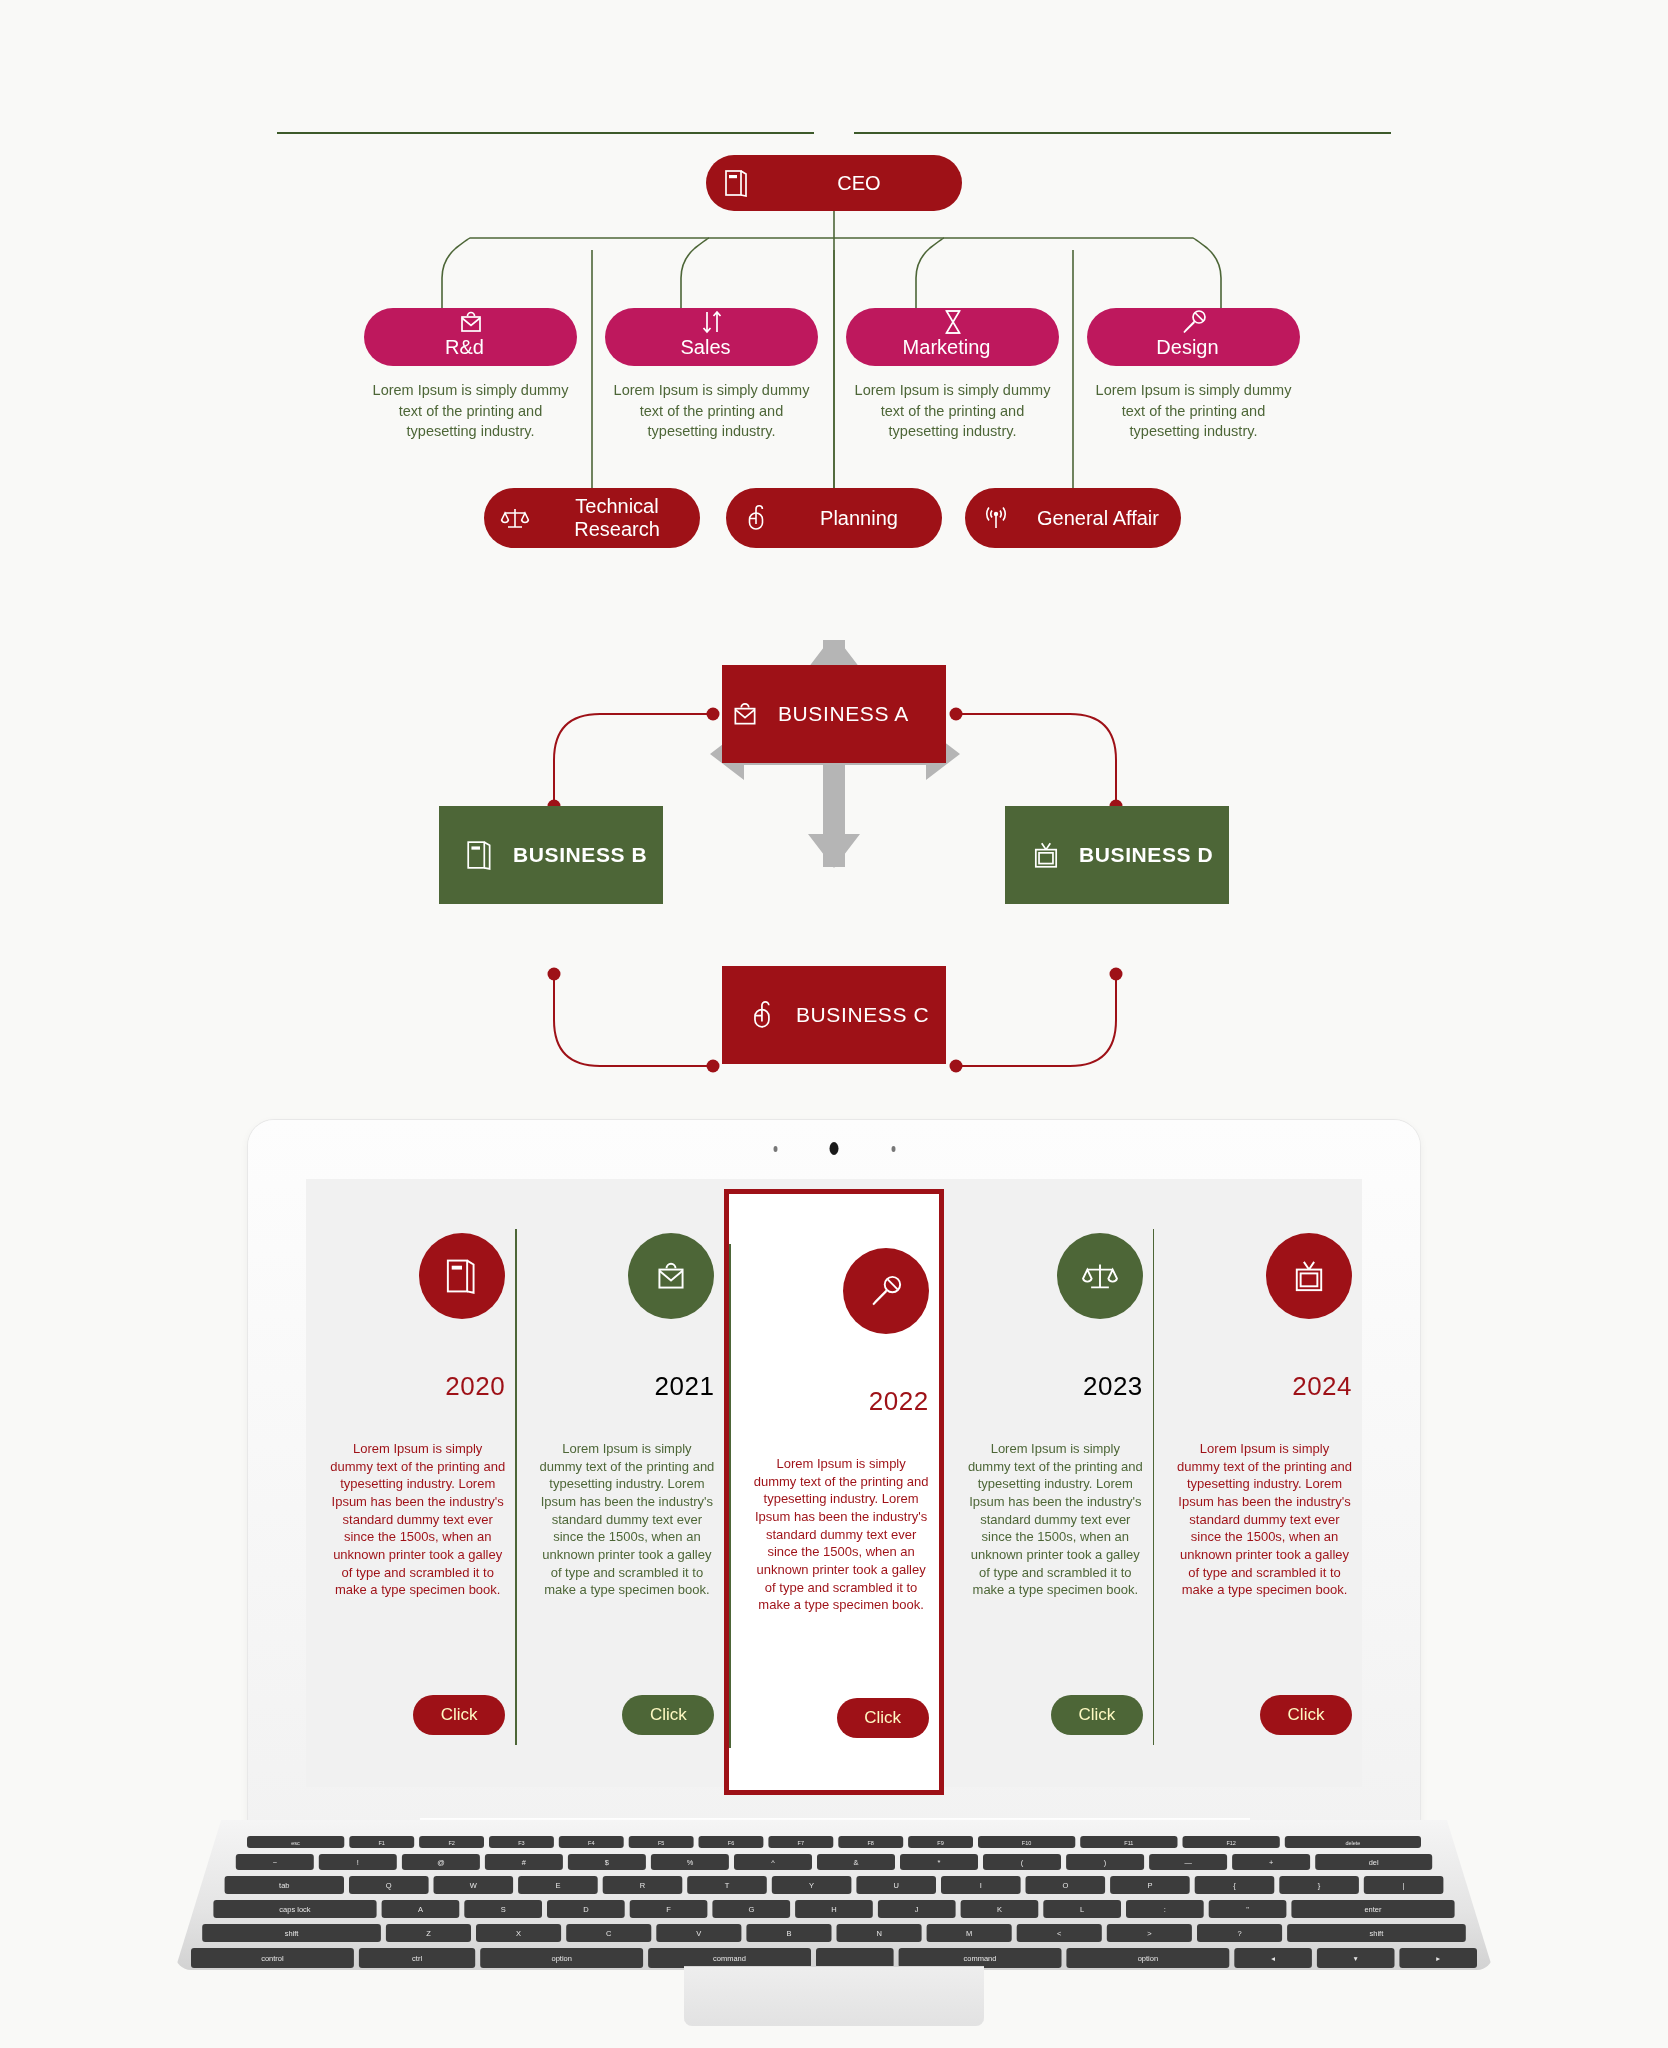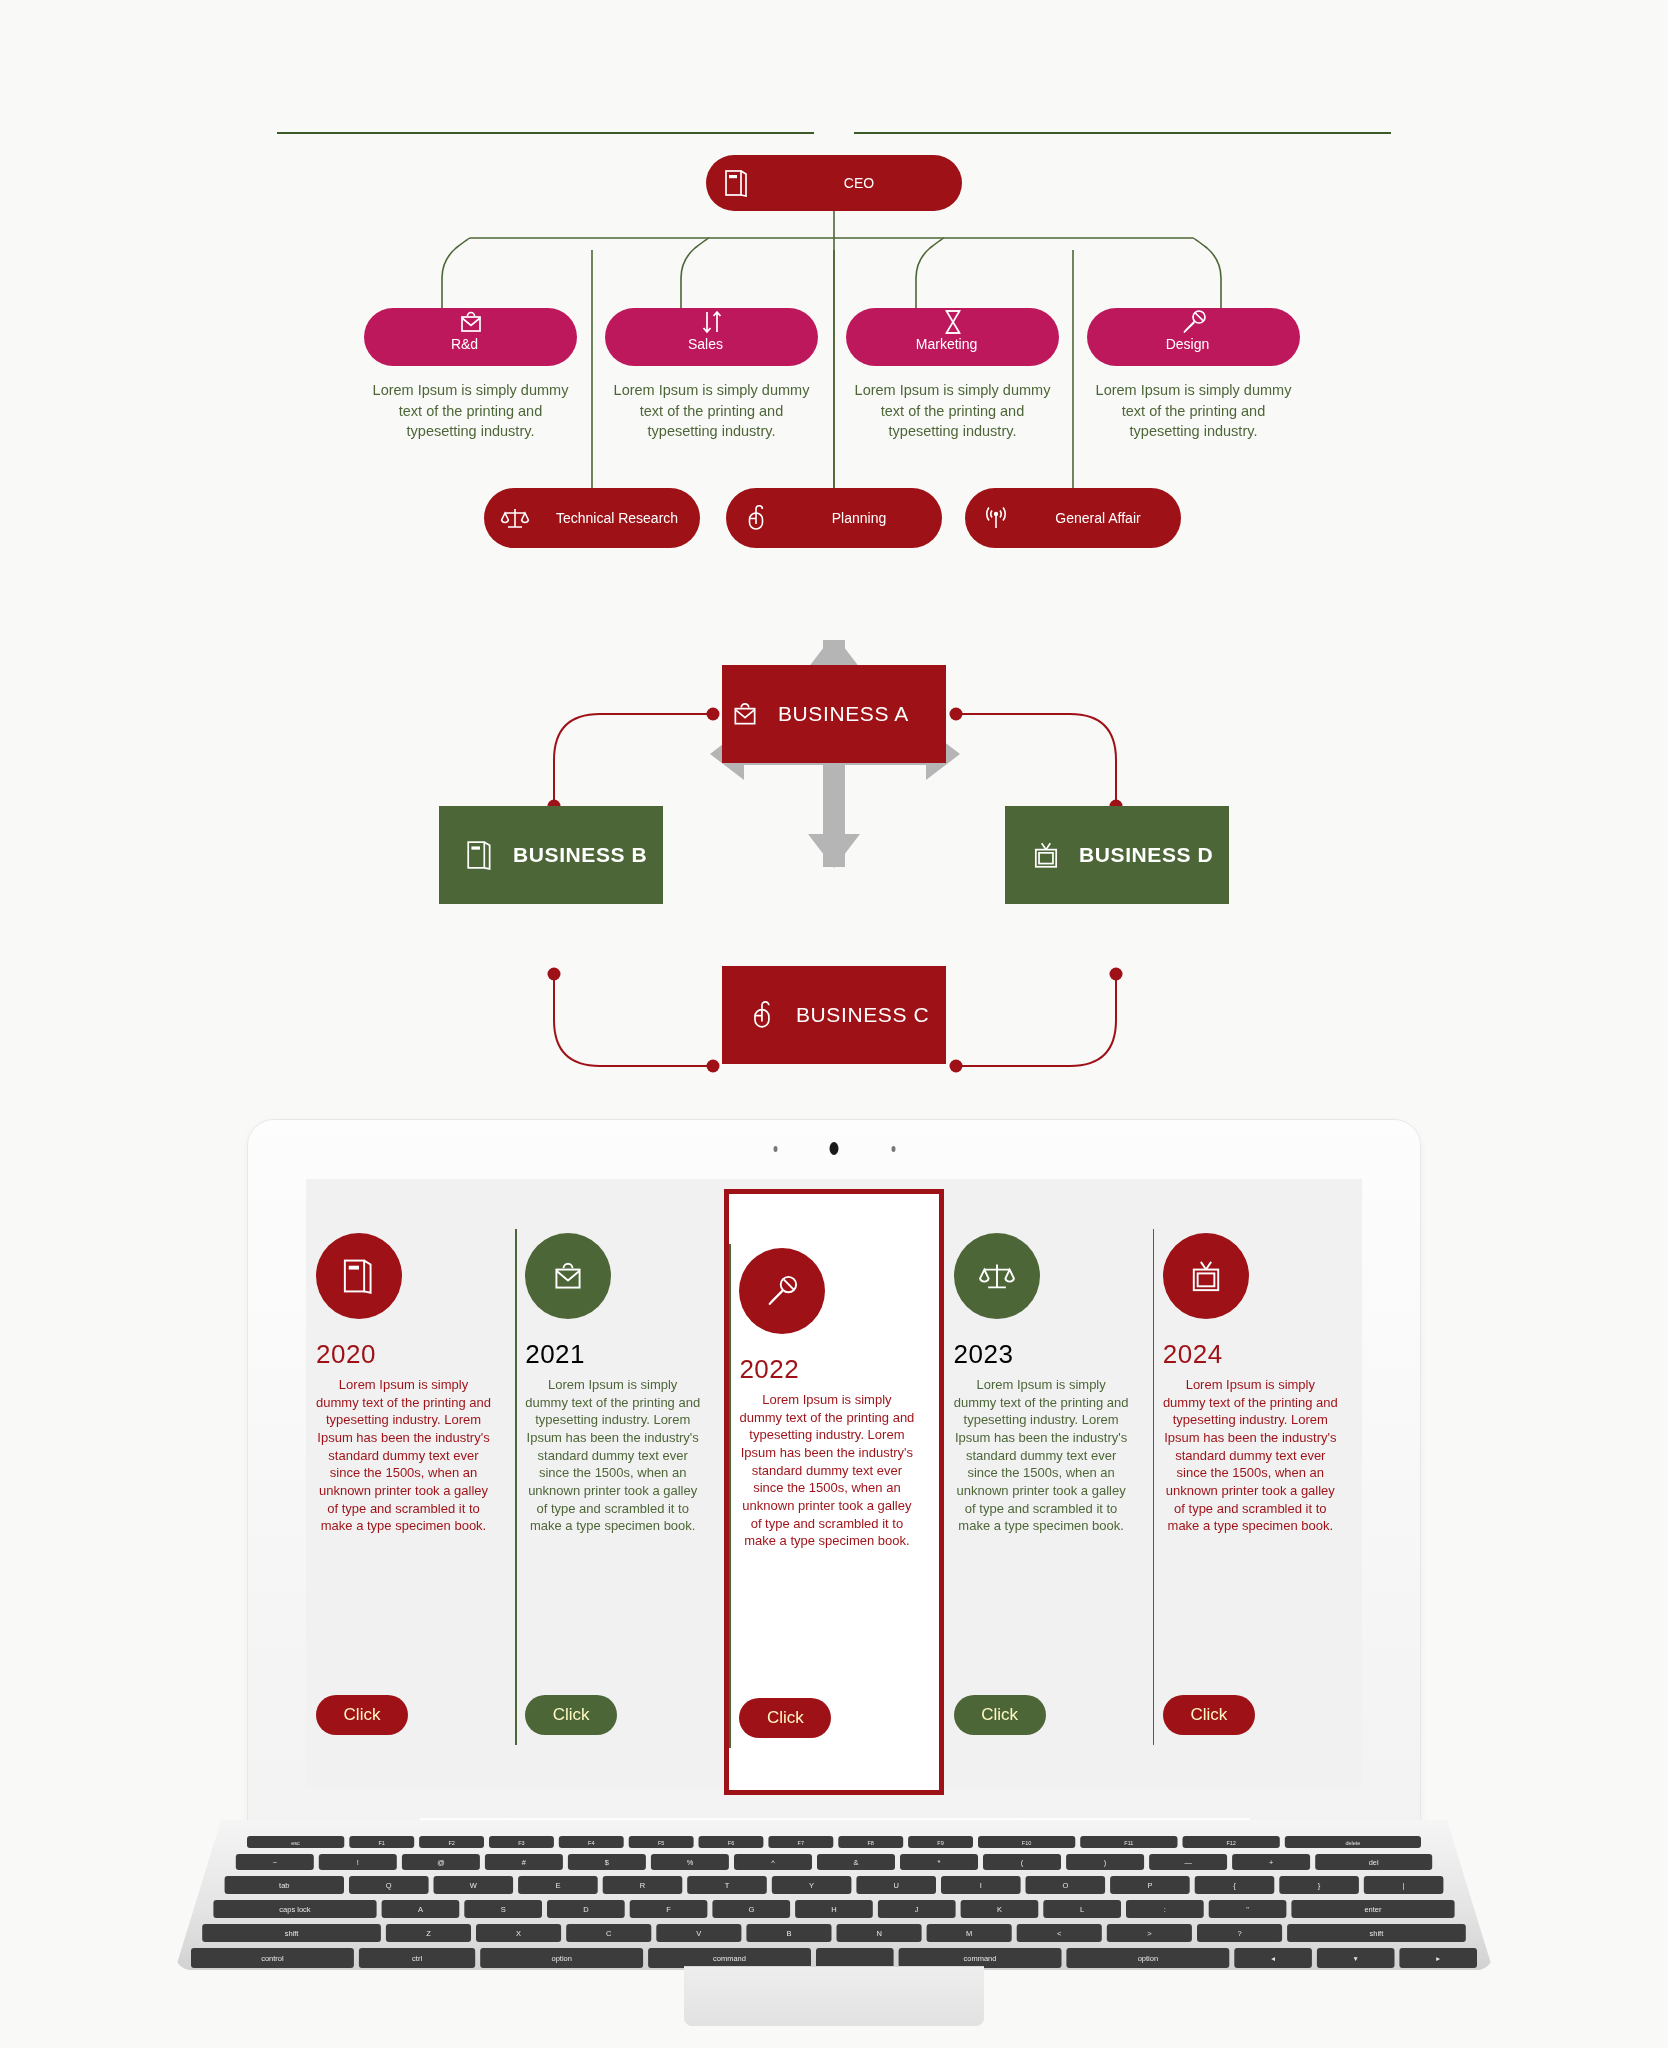--- a/index.html
+++ b/index.html
@@ -26,21 +26,21 @@
 
   
   .org { position: absolute; top: 180px; left: 0; width: 1668px; height: 460px; }
   .org svg.lines { position: absolute; top: 0; left: 0; width: 1668px; height: 460px; }
 
   .pill {
     position: absolute; display: flex; align-items: center;
     border-radius: 999px; color: #fff;
   }
   .pill .ic { flex: 0 0 auto; display: flex; align-items: center; justify-content: center; }
-  .pill .lbl { flex: 1; text-align: center; font-size: 14px; line-height: 1.15; padding-right: 12px; }
+  .pill .lbl { flex: 1; text-align: center; font-size: 20px; line-height: 1.15; padding-right: 12px; }
   .pill.red { background: #9e1117; }
   .pill.green { background: #be185d; flex-direction: column; }
 
   .desc {
     position: absolute; text-align: center; color: #4d6637;
     font-size: 14.5px; line-height: 1.42;
   }
 
   
   .biz { position: absolute; top: 640px; left: 0; width: 1668px; height: 500px; }
@@ -67,21 +67,21 @@
   .cam .mini.l { left: -56px; }
   .cam .mini.r { left: 62px; }
 
   .screen {
     position: absolute; left: 58px; top: 59px; width: 1056px; height: 608px;
     background: #f1f1f1;
   }
   .cards { position: absolute; inset: 0; display: flex; }
   .card {
     position: relative; flex: 1; display: flex; flex-direction: column;
-    align-items: flex-start; padding: 54px 10px 0;
+    align-items: flex-end; padding: 54px 10px 0; gap: 32px;
   }
   .card + .card::before {
     content: ""; position: absolute; left: 0; top: 50px; bottom: 42px; width: 1.5px;
   }
   .card.sep-green + .card::before { background: #4d6637; }
   .card .circle {
     width: 86px; height: 86px; border-radius: 50%;
     display: flex; align-items: center; justify-content: center;
   }
   .card .circle.red { background: #9e1117; }

